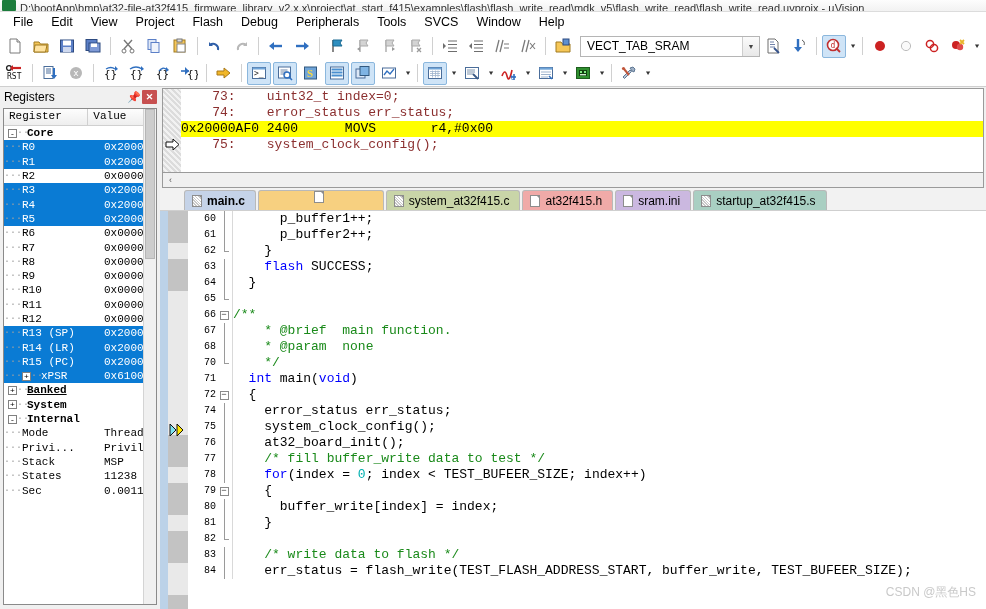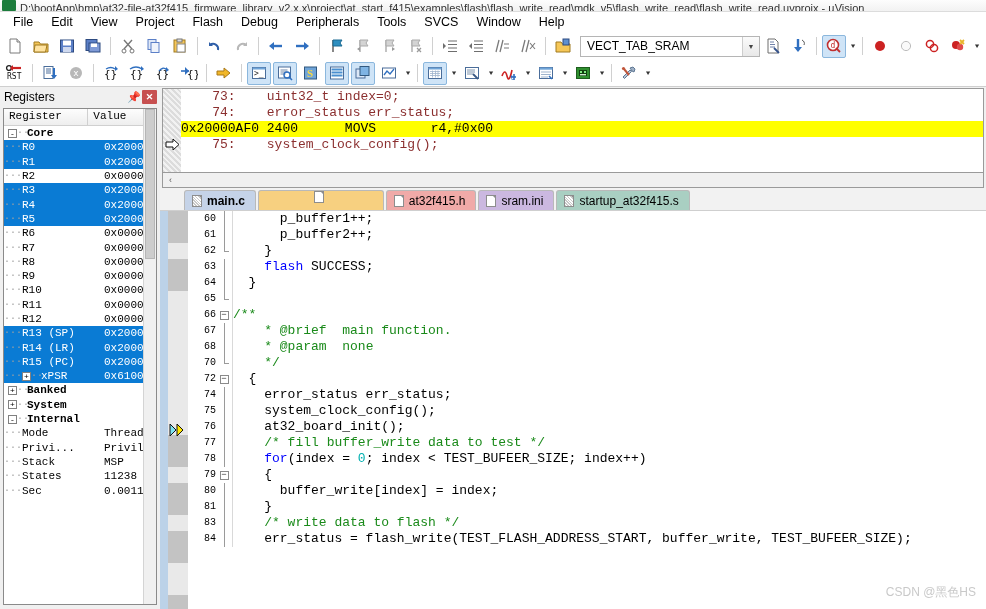--- a/index.html
+++ b/index.html
@@ -789,21 +789,21 @@
               <span class="guide" style="width: 18px;">····</span>
               <span class="expander">+</span>
               <span class="guide" style="width: 10px;">··</span>
               <span class="rname">xPSR</span>
               <span class="rval">0x610000</span>
             </div>
             <div class="rrow">
               <span class="guide" style="width: 4px;"></span>
               <span class="expander">+</span>
               <span class="guide" style="width: 10px;">··</span>
-              <span class="rname" style="font-weight: bold;">Banked</span>
+              <span class="rname" style="font-weight: bold; text-decoration: underline;">Banked</span>
               <span class="rval"></span>
             </div>
             <div class="rrow">
               <span class="guide" style="width: 4px;"></span>
               <span class="expander">+</span>
               <span class="guide" style="width: 10px;">··</span>
               <span class="rname" style="font-weight: bold;">System</span>
               <span class="rval"></span>
             </div>
             <div class="rrow">
@@ -868,20 +868,24 @@
       </div>
 
       <div class="tabstrip" id="tabstrip">
           <div class="tab active" style="background: rgb(197, 211, 232);">
             <span class="doc-ico dotted"></span>
             <span class="lbl">main.c</span>
           </div>
           <div class="tab" style="background: rgb(247, 208, 128); flex-direction: column;">
             <span class="doc-ico"></span>
             <span class="lbl">flash_write_read.sct</span>
+          </div>
+          <div class="tab" style="background: rgb(201, 213, 168);">
+            <span class="doc-ico dotted"></span>
+            <span class="lbl">system_at32f415.c</span>
           </div>
           <div class="tab" style="background: rgb(240, 170, 168);">
             <span class="doc-ico"></span>
             <span class="lbl">at32f415.h</span>
           </div>
           <div class="tab" style="background: rgb(203, 184, 224);">
             <span class="doc-ico"></span>
             <span class="lbl">sram.ini</span>
           </div>
           <div class="tab" style="background: rgb(169, 207, 194);">
@@ -916,29 +920,31 @@
             <div class="eline"><span class="ln">60</span><span class="fold"><span class="fold-line"></span></span><span class="vbar"></span><span class="code">      p_buffer1++;</span></div>
             <div class="eline"><span class="ln">61</span><span class="fold"><span class="fold-line"></span></span><span class="vbar"></span><span class="code">      p_buffer2++;</span></div>
             <div class="eline"><span class="ln">62</span><span class="fold"><span class="fold-end"></span></span><span class="vbar"></span><span class="code">    }</span></div>
             <div class="eline"><span class="ln">63</span><span class="fold"><span class="fold-line"></span></span><span class="vbar"></span><span class="code">    <span class="kw">flash</span> SUCCESS;</span></div>
             <div class="eline"><span class="ln">64</span><span class="fold"><span class="fold-line"></span></span><span class="vbar"></span><span class="code">  }</span></div>
             <div class="eline"><span class="ln">65</span><span class="fold"><span class="fold-end"></span></span><span class="vbar"></span><span class="code"></span></div>
             <div class="eline"><span class="ln">66</span><span class="fold"><span class="fold-box">−</span></span><span class="vbar"></span><span class="code"><span class="cmt">/**</span></span></div>
             <div class="eline"><span class="ln">67</span><span class="fold"><span class="fold-line"></span></span><span class="vbar"></span><span class="code">    <span class="cmt">* @brief  main function.</span></span></div>
             <div class="eline"><span class="ln">68</span><span class="fold"><span class="fold-line"></span></span><span class="vbar"></span><span class="code">    <span class="cmt">* @param  none</span></span></div>
             <div class="eline"><span class="ln">70</span><span class="fold"><span class="fold-end"></span></span><span class="vbar"></span><span class="code">    <span class="cmt">*/</span></span></div>
+            <div class="eline"><span class="ln">71</span><span class="fold"></span><span class="vbar"></span><span class="code">  <span class="kw">int</span> main(<span class="kw">void</span>)</span></div>
             <div class="eline"><span class="ln">72</span><span class="fold"><span class="fold-box">−</span></span><span class="vbar"></span><span class="code">  {</span></div>
             <div class="eline"><span class="ln">74</span><span class="fold"><span class="fold-line"></span></span><span class="vbar"></span><span class="code">    error_status err_status;</span></div>
             <div class="eline"><span class="ln">75</span><span class="fold"><span class="fold-line"></span></span><span class="vbar"></span><span class="code">    system_clock_config();</span></div>
             <div class="eline"><span class="ln">76</span><span class="fold"><span class="fold-line"></span></span><span class="vbar"></span><span class="code">    at32_board_init();</span></div>
             <div class="eline"><span class="ln">77</span><span class="fold"><span class="fold-line"></span></span><span class="vbar"></span><span class="code">    <span class="cmt">/* fill buffer_write data to test */</span></span></div>
             <div class="eline"><span class="ln">78</span><span class="fold"><span class="fold-line"></span></span><span class="vbar"></span><span class="code">    <span class="kw">for</span>(index = <span class="num">0</span>; index &lt; TEST_BUFEER_SIZE; index++)</span></div>
             <div class="eline"><span class="ln">79</span><span class="fold"><span class="fold-box">−</span></span><span class="vbar"></span><span class="code">    {</span></div>
             <div class="eline"><span class="ln">80</span><span class="fold"><span class="fold-line"></span></span><span class="vbar"></span><span class="code">      buffer_write[index] = index;</span></div>
             <div class="eline"><span class="ln">81</span><span class="fold"><span class="fold-line"></span></span><span class="vbar"></span><span class="code">    }</span></div>
+            <div class="eline"><span class="ln">82</span><span class="fold"><span class="fold-end"></span></span><span class="vbar"></span><span class="code"></span></div>
             <div class="eline"><span class="ln">83</span><span class="fold"><span class="fold-line"></span></span><span class="vbar"></span><span class="code">    <span class="cmt">/* write data to flash */</span></span></div>
             <div class="eline"><span class="ln">84</span><span class="fold"><span class="fold-line"></span></span><span class="vbar"></span><span class="code">    err_status = flash_write(TEST_FLASH_ADDRESS_START, buffer_write, TEST_BUFEER_SIZE);</span></div>
           </div>
       </div>
 
       <div class="watermark">CSDN @黑色HS</div>
     </div>
   </div>
 </div>
 

